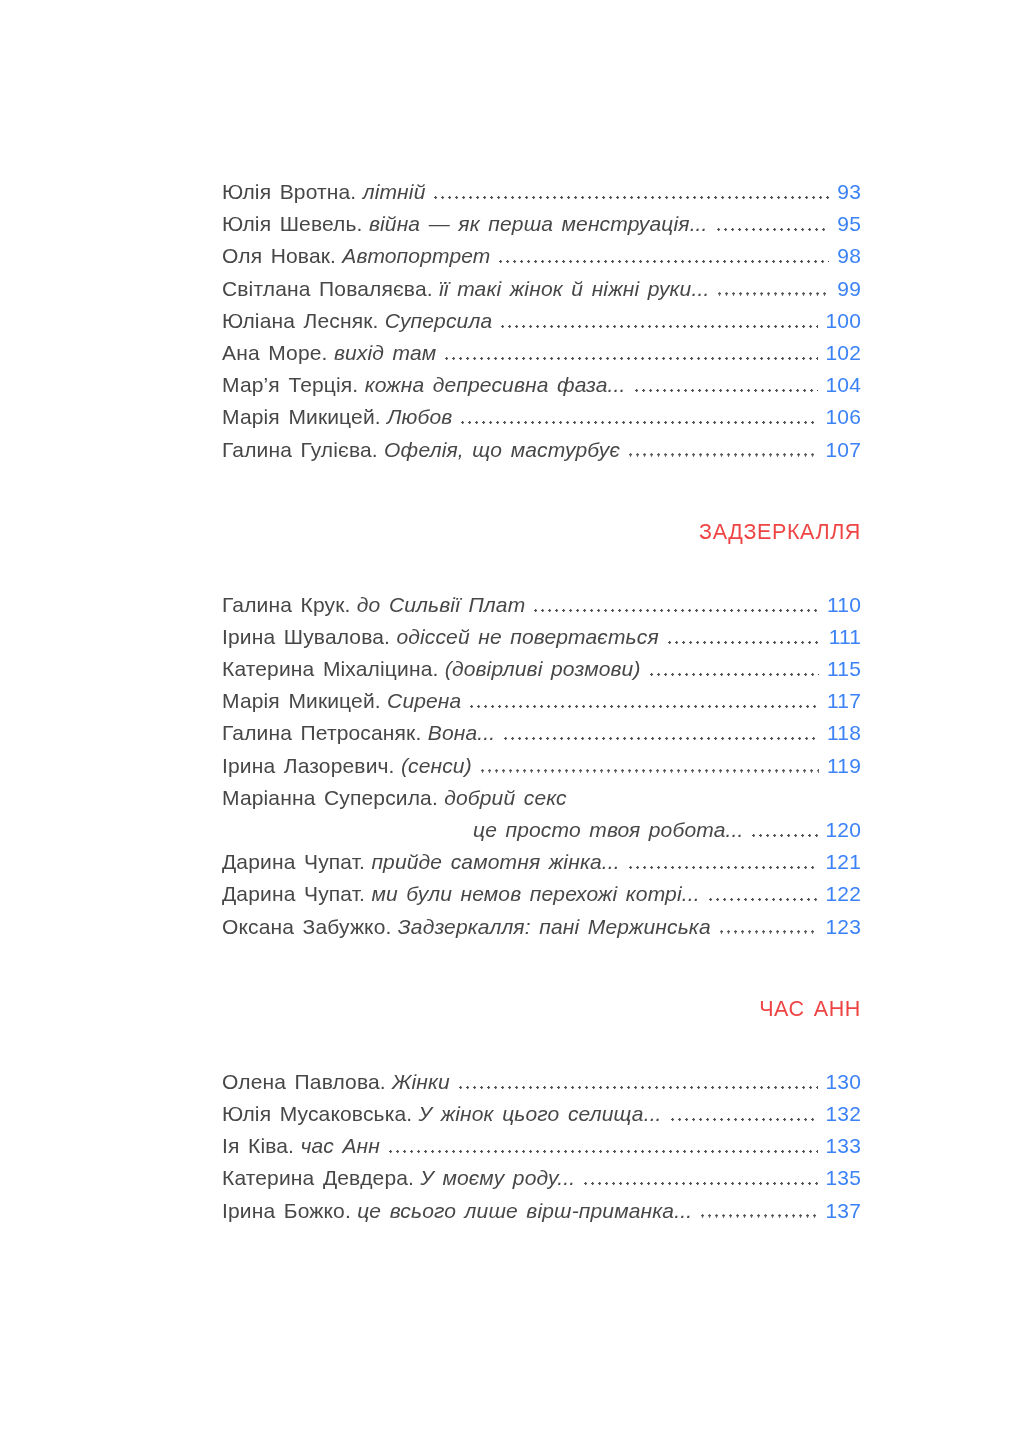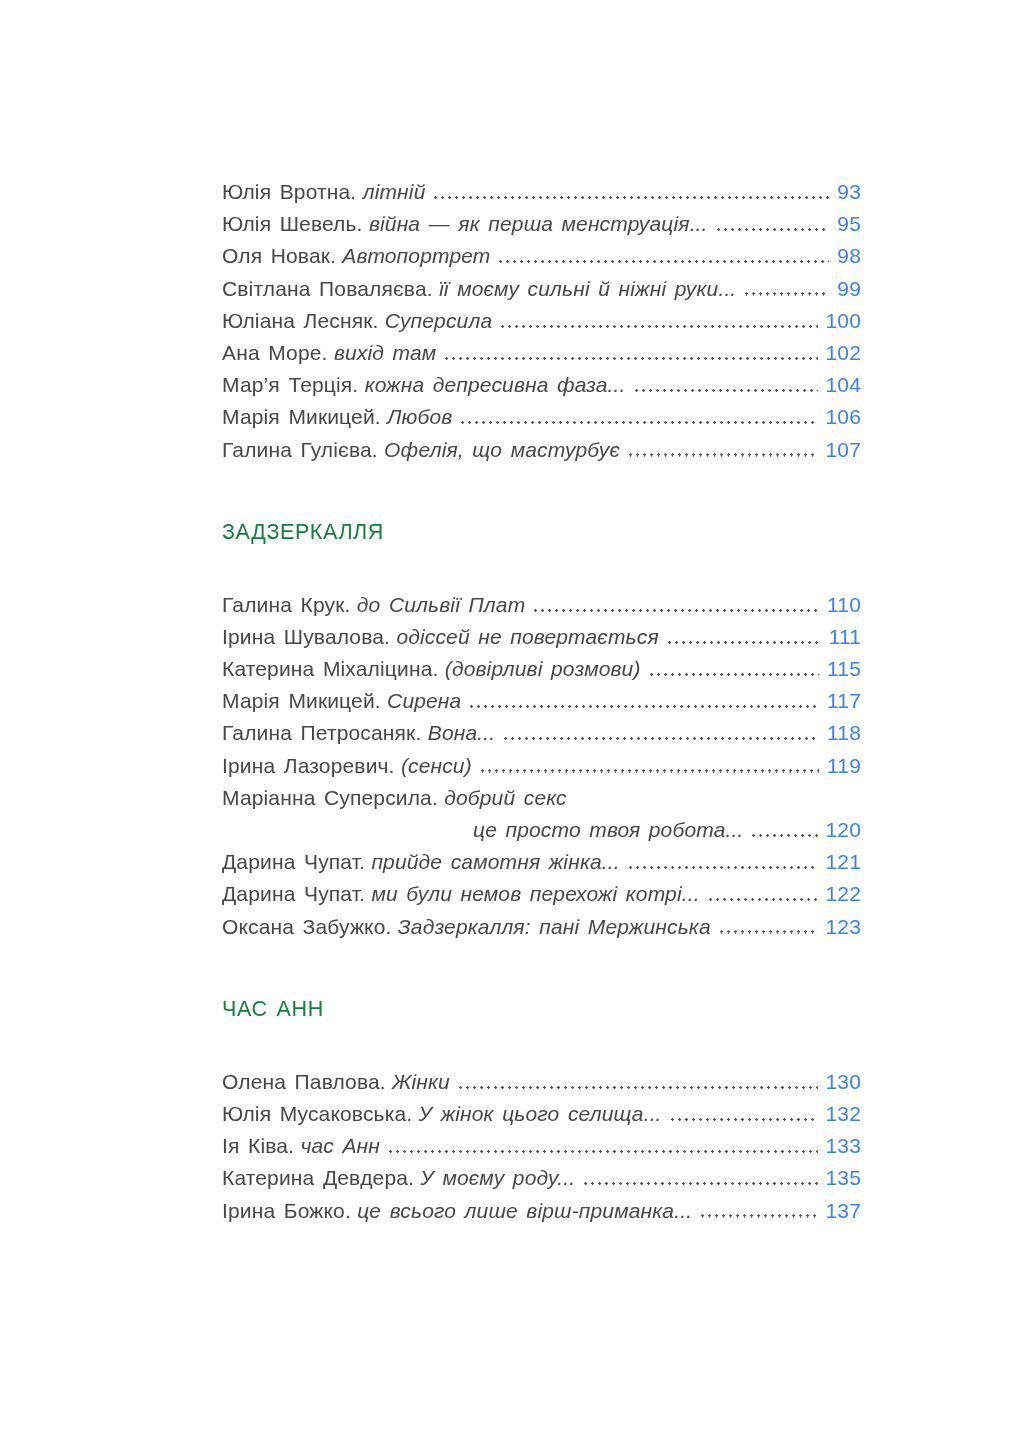--- a/index.html
+++ b/index.html
@@ -23,24 +23,24 @@
     color: #474747;
     font-size: 21px;
     letter-spacing: 0.15px;
     word-spacing: 0.12em;
   }
   .toc-section { display: block; }
   .section-heading {
     margin: 50px 0 41px 0;
     height: 32px;
     line-height: 32px;
-    text-align: left;
+    text-align: right;
     font-size: 21.5px;
     font-weight: 400;
-    color: #15803d;
+    color: #ef4444;
     letter-spacing: 0.6px;
   }
   .toc-row {
     display: flex;
     align-items: baseline;
     height: 32.2px;
     line-height: 32.2px;
     white-space: nowrap;
   }
   .entry { flex: 0 0 auto; }
@@ -80,21 +80,21 @@
     <span class="entry"><span class="author">Юлія Шевель.</span><span class="title">війна — як перша менструація...</span></span>
     <span class="dots"></span>
     <span class="pagenum">95</span>
   </div>
         <div class="toc-row">
     <span class="entry"><span class="author">Оля Новак.</span><span class="title">Автопортрет</span></span>
     <span class="dots"></span>
     <span class="pagenum">98</span>
   </div>
         <div class="toc-row">
-    <span class="entry"><span class="author">Світлана Поваляєва.</span><span class="title">її моєму сильні й ніжні руки...</span></span>
+    <span class="entry"><span class="author">Світлана Поваляєва.</span><span class="title">її такі жінок й ніжні руки...</span></span>
     <span class="dots"></span>
     <span class="pagenum">99</span>
   </div>
         <div class="toc-row">
     <span class="entry"><span class="author">Юліана Лесняк.</span><span class="title">Суперсила</span></span>
     <span class="dots"></span>
     <span class="pagenum">100</span>
   </div>
         <div class="toc-row">
     <span class="entry"><span class="author">Ана Море.</span><span class="title">вихід там</span></span>

